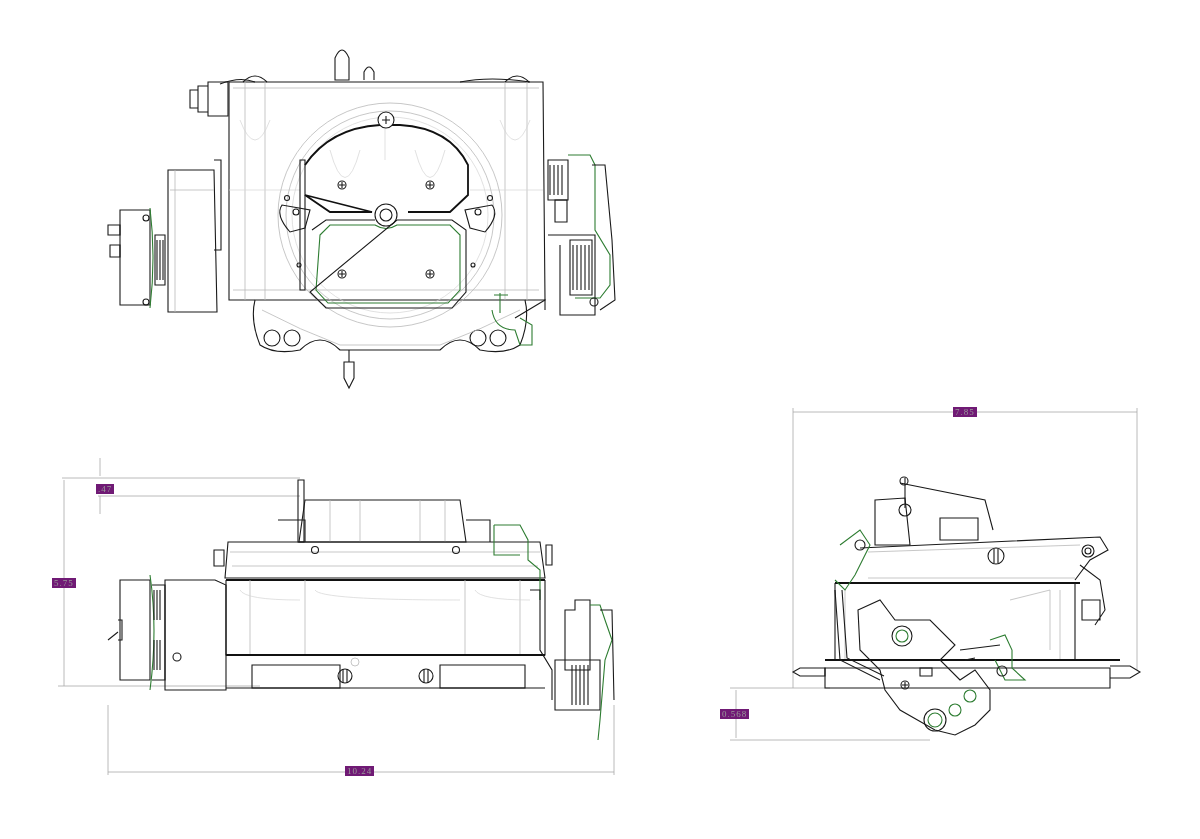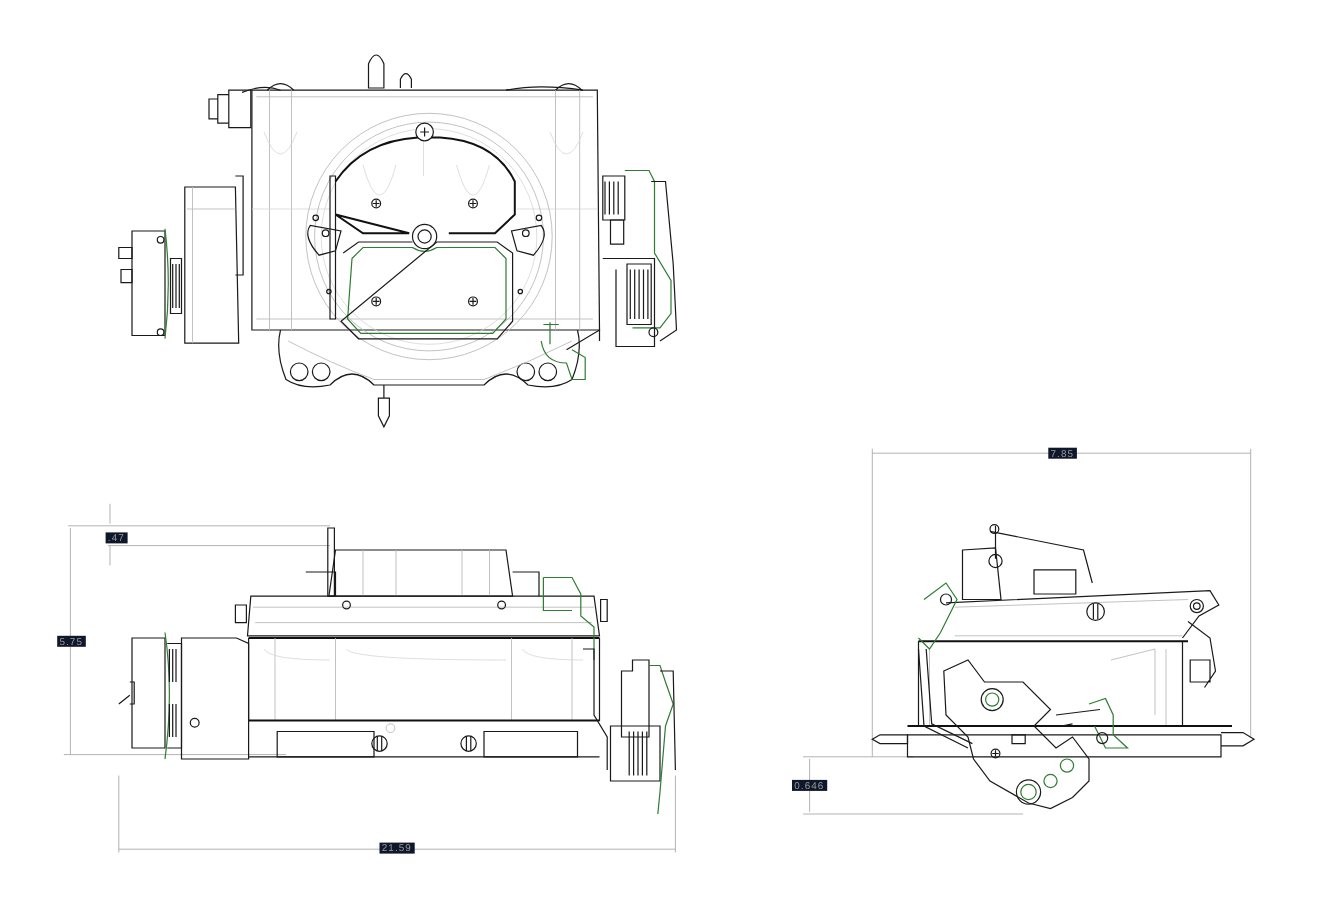--- a/index.html
+++ b/index.html
@@ -1,18 +1,18 @@
 <!DOCTYPE html>
 <html><head>
 <meta charset="utf-8">
 <style>
   html,body{margin:0;padding:0;background:#ffffff;}
   body{width:1200px;height:839px;overflow:hidden;position:relative;font-family:"DejaVu Sans",sans-serif;}
   #drawing{position:absolute;left:0;top:0;width:1200px;height:839px;}
-  .dim-label{position:absolute;font-family:Liberation Sans, sans-serif;font-size:9px;color:#9a9a9a;letter-spacing:1px;background:#0f172a;padding:0 2px;line-height:10px;}
+  .dim-label{position:absolute;font-family:Liberation Serif, serif;font-size:9px;color:#9a9a9a;letter-spacing:1px;background:#701a75;padding:0 2px;line-height:10px;}
   .k{stroke:#1a1a1a;fill:none;stroke-width:1.1;}
   .kb{stroke:#111;fill:none;stroke-width:1.8;}
   .g{stroke:#b9b9b9;fill:none;stroke-width:0.8;}
   .gl{stroke:#d4d4d4;fill:none;stroke-width:0.7;}
   .gr{stroke:#2e7d32;fill:none;stroke-width:1.1;}
   .dim{stroke:#a8a8a8;fill:none;stroke-width:0.8;}
   .wf{fill:#fff;}
 </style>
 </head>
 <body>
@@ -194,15 +194,15 @@
     <path class="k" d="M920 668 h12 v8 h-12 z"></path>
 
     <path class="gr" d="M990 640 L1005 635 L1012 650 L1012 668 L1025 680 L1005 680 L995 660"></path>
     <circle class="k" cx="1002" cy="671" r="5"></circle>
     <path class="k" d="M960 650 L1000 645 M965 660 L975 658"></path>
   </g>
 </svg>
 
 <div class="dim-label" style="left:96px;top:484px;">.47</div>
 <div class="dim-label" style="left:52px;top:578px;">5.75</div>
-<div class="dim-label" style="left:345px;top:766px;">21.59</div>
+<div class="dim-label" style="left:345px;top:766px;">10.24</div>
 <div class="dim-label" style="left:953px;top:407px;">7.85</div>
-<div class="dim-label" style="left:720px;top:709px;">0.646</div>
+<div class="dim-label" style="left:720px;top:709px;">0.568</div>
 
 </body></html>

